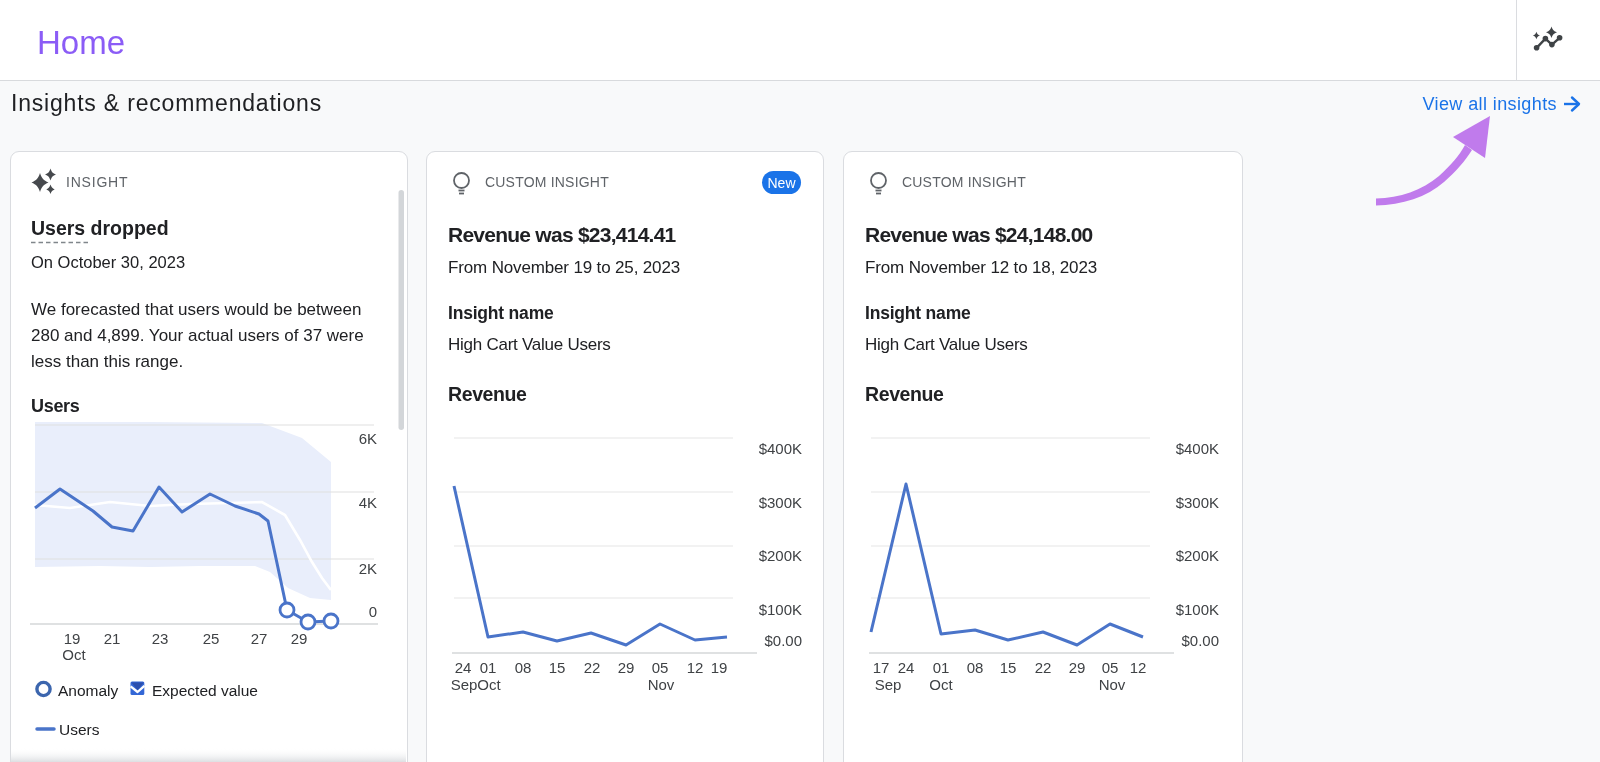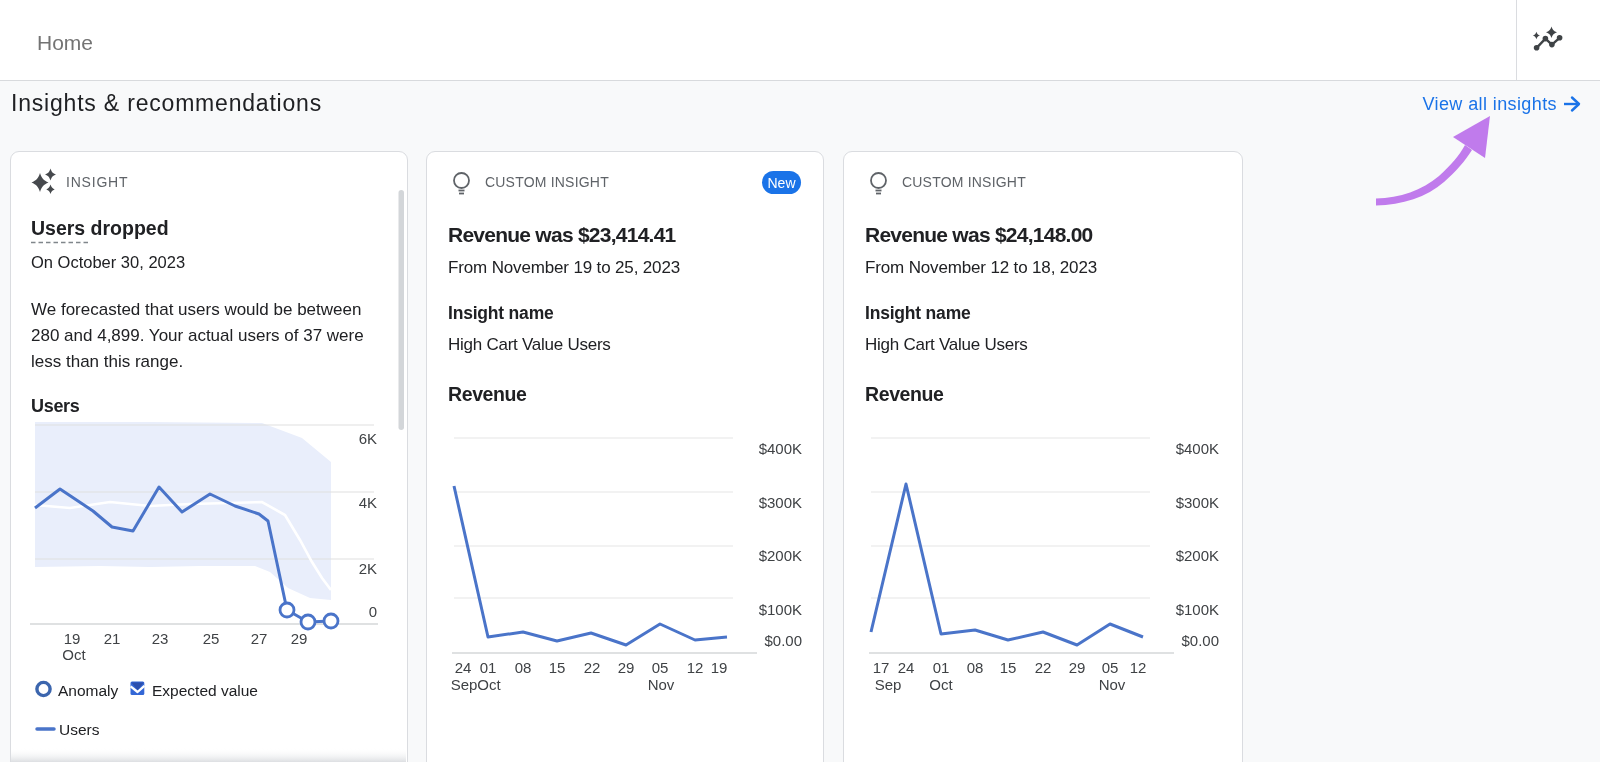--- a/index.html
+++ b/index.html
@@ -1,18 +1,18 @@
 <!DOCTYPE html>
 <html><head>
 <meta charset="utf-8">
 <style>
 html,body{margin:0;padding:0;}
 #page{position:relative;width:1600px;height:762px;overflow:hidden;background:#f8f9fa;font-family:"Liberation Sans",sans-serif;}
 #header{position:absolute;left:0;top:0;width:1600px;height:80px;background:#ffffff;border-bottom:1px solid #d8dadd;}
-#home{position:absolute;left:37px;top:29px;font-size:21px;line-height:28px;color:#737373;}
+#home{position:absolute;left:37px;top:29px;font-size:33px;line-height:28px;color:#8b5cf6;}
 #vsep{position:absolute;left:1516px;top:0;width:1px;height:80px;background:#dadce0;}
 .card{position:absolute;top:151px;height:640px;background:#ffffff;border:1px solid #dadce0;border-radius:9px;box-sizing:border-box;}
 #card1{left:10px;width:398px;}
 #card2{left:426px;width:398px;}
 #card3{left:843px;width:400px;}
 #svgov{position:absolute;left:0;top:0;}
 </style>
 </head>
 <body>
 <div id="page">

